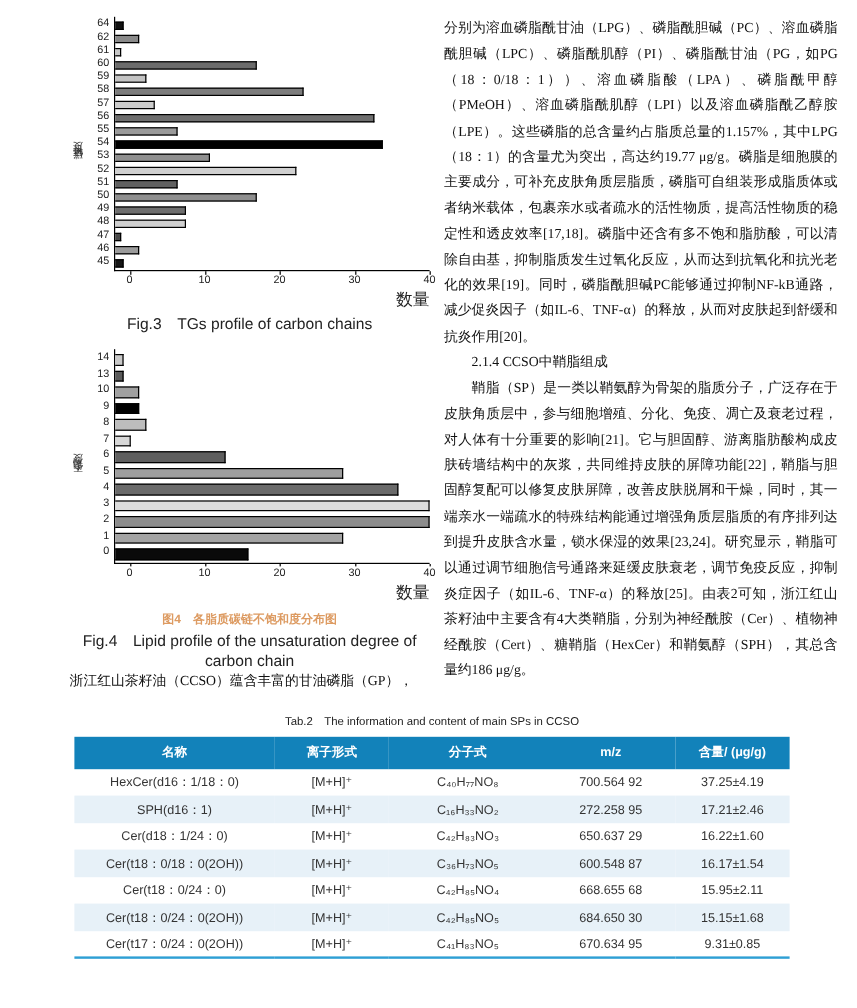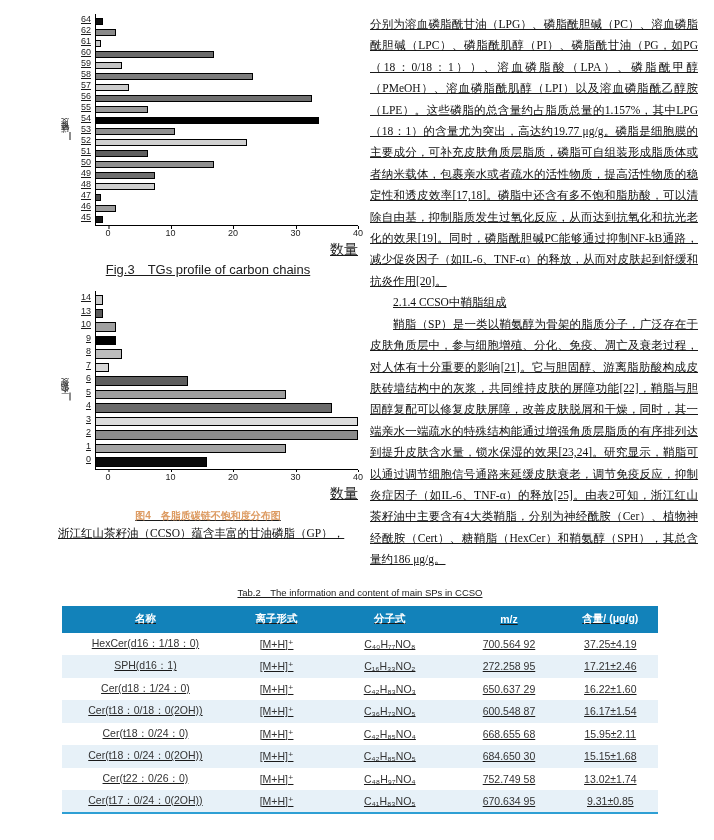--- a/index.html
+++ b/index.html
@@ -1,18 +1,18 @@
 <!DOCTYPE html>
 <html><head>
 <meta charset="utf-8">
 <style>
   * { box-sizing: border-box; margin: 0; padding: 0; }
   html, body { width: 714px; height: 840px; background: #ffffff; overflow: hidden; }
   body { font-family: "Liberation Serif", "DejaVu Serif", serif; color: #1a1a1a; }
-  .page { width: 714px; height: 840px; padding: 14px 32px 0 58px; text-decoration: underline; }
+  .page { width: 714px; height: 840px; padding: 14px 32px 0 58px; }
 
   .columns { display: flex; gap: 12px; }
   .col-left { width: 300px; flex: 0 0 300px; }
   .col-right { width: 328px; flex: 0 0 328px; }
 
   
   .chart { font-family: "Liberation Sans", "DejaVu Sans", sans-serif; color: #222; }
   .chart-body { display: flex; align-items: stretch; }
   .ylabel { width: 13px; display: flex; align-items: center; justify-content: center;
             writing-mode: vertical-rl; transform: rotate(180deg);
@@ -242,20 +242,21 @@
                   <span style="left: 25%;">10</span>
                   <span style="left: 50%;">20</span>
                   <span style="left: 75%;">30</span>
                   <span style="left: 100%;">40</span>
                 </div>
             </div>
             <div class="xlabel">数量</div>
           </div>
         </div>
         <div class="fig-caption-cn" style="color:#dd9b62">图4　各脂质碳链不饱和度分布图</div>
+        <div class="fig-caption-en">Fig.4　Lipid profile of the unsaturation degree of carbon chain</div>
       </div>
 
       <div class="para">浙江红山茶籽油（CCSO）蕴含丰富的甘油磷脂（GP），</div>
     </div>
 
     <div class="col-right">
       <div class="para">分别为溶血磷脂酰甘油（LPG）、磷脂酰胆碱（PC）、溶血磷脂酰胆碱（LPC）、磷脂酰肌醇（PI）、磷脂酰甘油（PG，如PG（18：0/18：1））、溶血磷脂酸（LPA）、磷脂酰甲醇（PMeOH）、溶血磷脂酰肌醇（LPI）以及溶血磷脂酰乙醇胺（LPE）。这些磷脂的总含量约占脂质总量的1.157%，其中LPG（18：1）的含量尤为突出，高达约19.77 μg/g。磷脂是细胞膜的主要成分，可补充皮肤角质层脂质，磷脂可自组装形成脂质体或者纳米载体，包裹亲水或者疏水的活性物质，提高活性物质的稳定性和透皮效率[17,18]。磷脂中还含有多不饱和脂肪酸，可以清除自由基，抑制脂质发生过氧化反应，从而达到抗氧化和抗光老化的效果[19]。同时，磷脂酰胆碱PC能够通过抑制NF-kB通路，减少促炎因子（如IL-6、TNF-α）的释放，从而对皮肤起到舒缓和抗炎作用[20]。</div>
       <div class="subheading">2.1.4 CCSO中鞘脂组成</div>
       <div class="para indent">鞘脂（SP）是一类以鞘氨醇为骨架的脂质分子，广泛存在于皮肤角质层中，参与细胞增殖、分化、免疫、凋亡及衰老过程，对人体有十分重要的影响[21]。它与胆固醇、游离脂肪酸构成皮肤砖墙结构中的灰浆，共同维持皮肤的屏障功能[22]，鞘脂与胆固醇复配可以修复皮肤屏障，改善皮肤脱屑和干燥，同时，其一端亲水一端疏水的特殊结构能通过增强角质层脂质的有序排列达到提升皮肤含水量，锁水保湿的效果[23,24]。研究显示，鞘脂可以通过调节细胞信号通路来延缓皮肤衰老，调节免疫反应，抑制炎症因子（如IL-6、TNF-α）的释放[25]。由表2可知，浙江红山茶籽油中主要含有4大类鞘脂，分别为神经酰胺（Cer）、植物神经酰胺（Cert）、糖鞘脂（HexCer）和鞘氨醇（SPH），其总含量约186 μg/g。</div>
     </div>
@@ -317,27 +318,20 @@
             <td>15.95±2.11</td>
           </tr>
           <tr>
             <td>Cer(t18：0/24：0(2OH))</td>
             <td>[M+H]⁺</td>
             <td>C₄₂H₈₅NO₅</td>
             <td>684.650 30</td>
             <td>15.15±1.68</td>
           </tr>
           <tr>
-            <td>Cer(t22：0/26：0)</td>
-            <td>[M+H]⁺</td>
-            <td>C₄₈H₉₇NO₄</td>
-            <td>752.749 58</td>
-            <td>13.02±1.74</td>
-          </tr>
-          <tr>
             <td>Cer(t17：0/24：0(2OH))</td>
             <td>[M+H]⁺</td>
             <td>C₄₁H₈₃NO₅</td>
             <td>670.634 95</td>
             <td>9.31±0.85</td>
           </tr>
         </tbody>
     </table>
   </div>
 </div>

